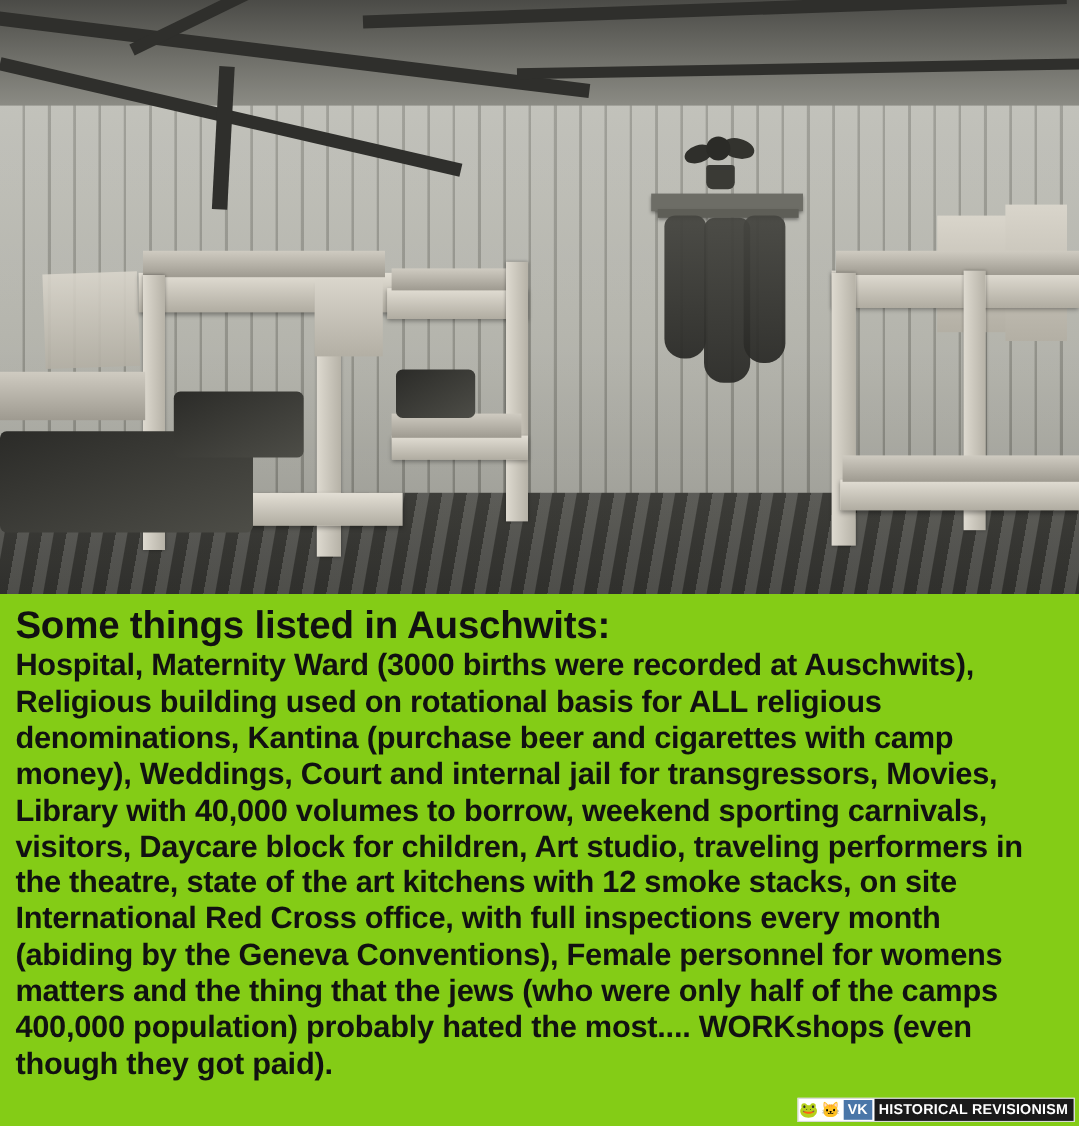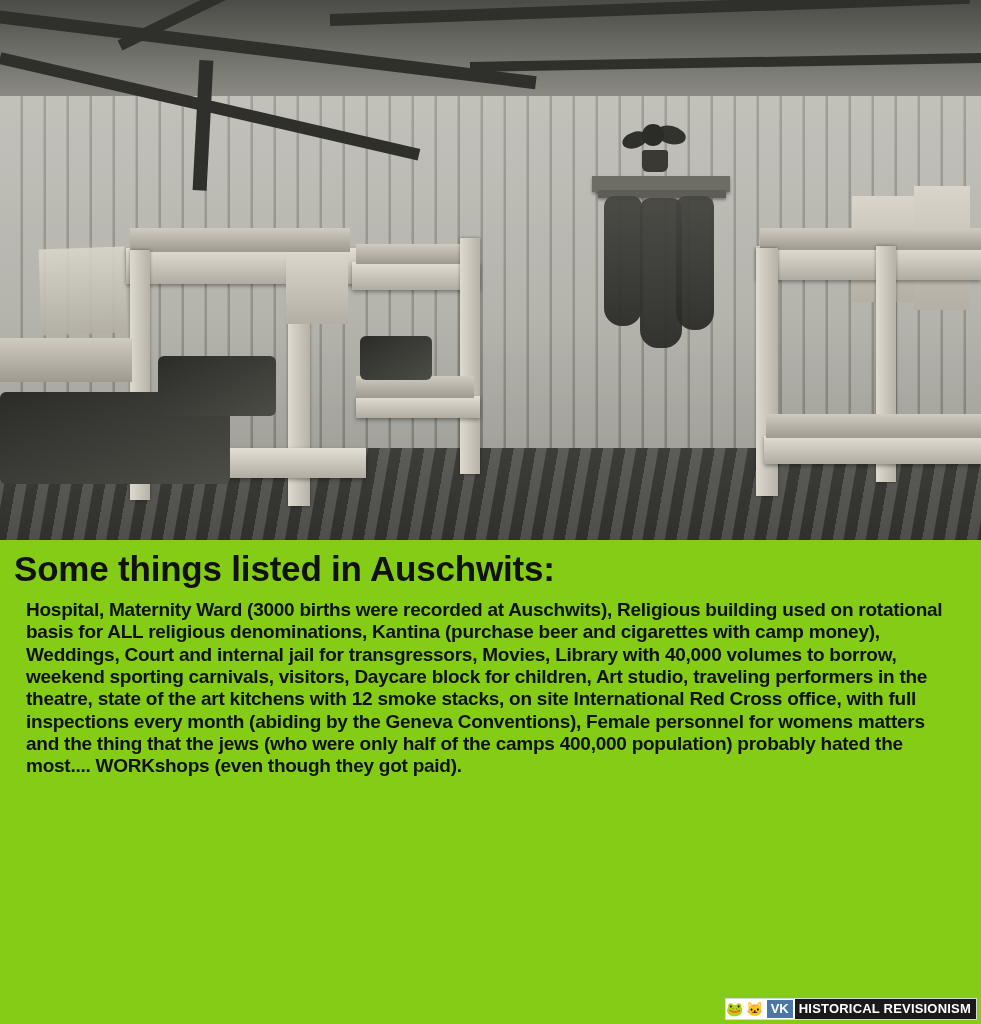--- a/index.html
+++ b/index.html
@@ -119,22 +119,22 @@
   }
   .caption h1 {
     margin: 0 0 2px 0;
     font-size: 35px;
     line-height: 1.06;
     font-weight: bold;
     color: #111111;
     letter-spacing: -0.2px;
   }
   .caption p {
-    margin: 12px;
-    font-size: 19px;
+    margin: 0;
+    font-size: 28px;
     line-height: 1.175;
     font-weight: bold;
     color: #111111;
     letter-spacing: -0.25px;
   }
 
   
   .watermark {
     position: absolute;
     right: 4px;

